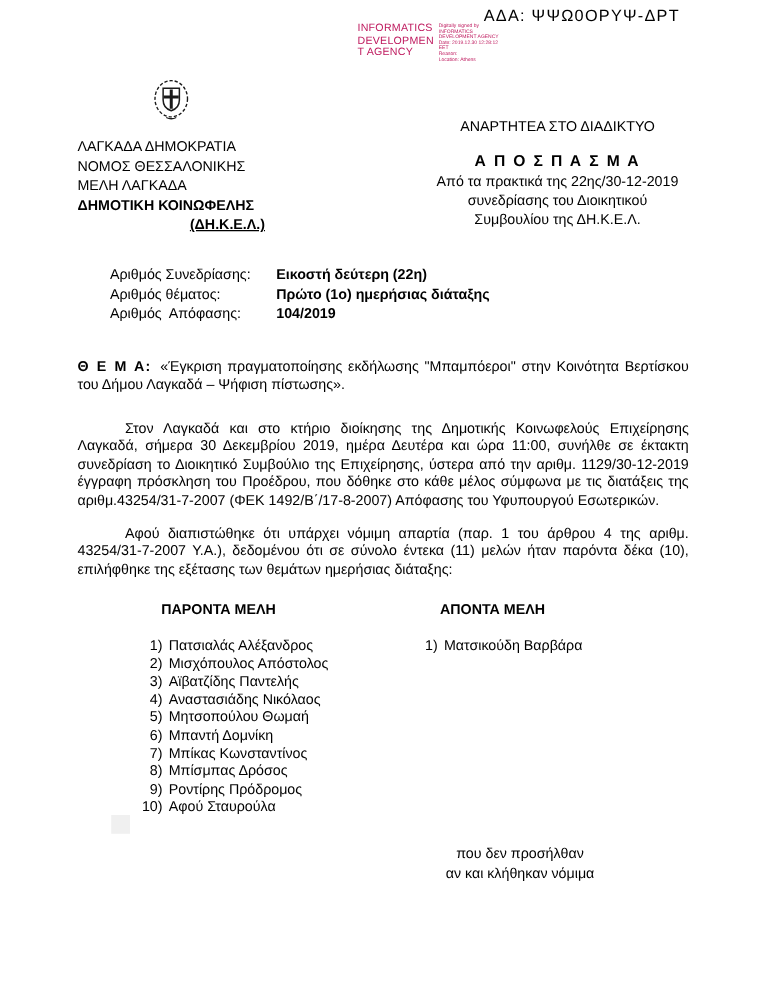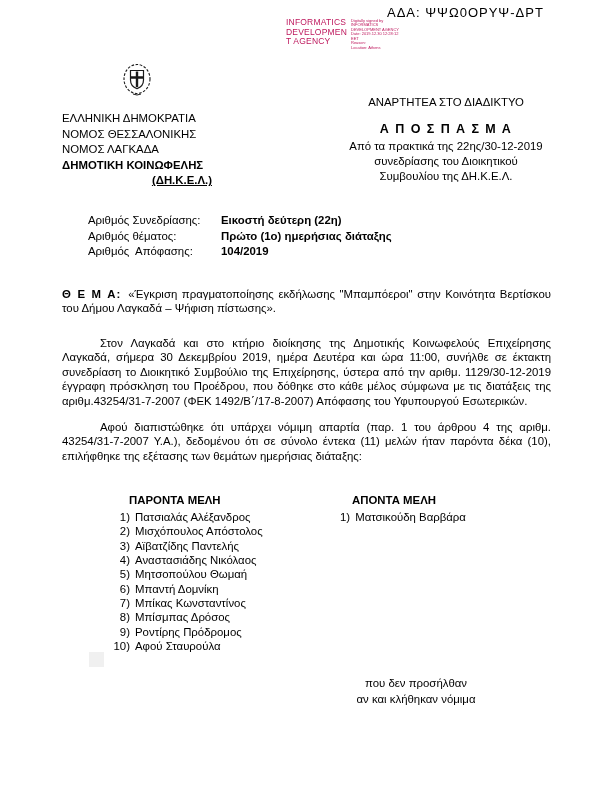--- a/index.html
+++ b/index.html
@@ -32,21 +32,21 @@
   .meta-row{white-space:nowrap;}
   .meta-label{display:inline-block;width:117px;white-space:pre;}
   .meta-value{font-weight:bold;white-space:pre;padding-left:16px;}
   
   .theme{top:287px;left:62px;width:489px;font-size:11.4px;line-height:14.4px;text-align:justify;}
   .theme-label{font-weight:bold;letter-spacing:1px;margin-right:7px;white-space:pre;}
   .para{font-size:11.4px;line-height:14.4px;text-align:justify;width:489px;left:62px;}
   .para1{top:336px;text-indent:38px;}
   .para2{top:420px;text-indent:38px;}
   
-  .col-header{font-weight:bold;font-size:11.4px;white-space:nowrap;margin-top:12px;}
+  .col-header{font-weight:bold;font-size:11.4px;white-space:nowrap;}
   .present-header{top:482px;left:129px;}
   .absent-header{top:482px;left:352px;}
   .member-list{font-size:11.4px;line-height:14.35px;}
   .present-list{top:510px;left:96px;}
   .absent-list{top:510px;left:340px;}
   .member-row{display:flex;white-space:nowrap;}
   .member-num{width:34px;text-align:right;margin-right:5px;}
   .gray-box{top:652px;left:89px;width:15px;height:15px;background:#f0f0f0;}
   
   .absent-note{top:676px;left:341px;width:150px;text-align:center;font-size:11.4px;line-height:15.6px;}
@@ -78,23 +78,23 @@
     <g fill="none" stroke="#1a1a1a">
       <ellipse cx="16" cy="17" rx="13" ry="14.5" stroke-width="1.1" stroke-dasharray="2.6 1.6"></ellipse>
       <path d="M9.5 8.5 h13 v9.5 q0 6.5 -6.5 8.6 q-6.5 -2.1 -6.5 -8.6 z" stroke-width="1.2"></path>
       <path d="M16 9.5 v15.5 M10 15.5 h12" stroke-width="2.4"></path>
       <path d="M12 32 q4 2 8 0" stroke-width="1"></path>
     </g>
   </svg>
 </div>
 
 <div class="abs header-left">
-  <div class="hl-line">ΕΛΛΗΝΙΚΗ ΔΗΜΟΚΡΑΤΙΑ</div>
+  <div class="hl-line">ΛΑΓΚΑΔΑ ΔΗΜΟΚΡΑΤΙΑ</div>
   <div class="hl-line">ΝΟΜΟΣ ΘΕΣΣΑΛΟΝΙΚΗΣ</div>
-  <div class="hl-line">ΝΟΜΟΣ ΛΑΓΚΑΔΑ</div>
+  <div class="hl-line">ΜΕΛΗ ΛΑΓΚΑΔΑ</div>
   <div class="hl-line hl-bold">ΔΗΜΟΤΙΚΗ ΚΟΙΝΩΦΕΛΗΣ</div>
   <div class="hl-line hl-dikel">(ΔΗ.Κ.Ε.Λ.)</div>
 </div>
 
 <div class="abs header-right">
   <div class="publish-note">ΑΝΑΡΤΗΤΕΑ ΣΤΟ ΔΙΑΔΙΚΤΥΟ</div>
   <div class="apospasma">Α Π Ο Σ Π Α Σ Μ Α</div>
   <div class="hr-sub">Από τα πρακτικά της 22ης/30-12-2019</div>
   <div class="hr-sub">συνεδρίασης του Διοικητικού</div>
   <div class="hr-sub">Συμβουλίου της ΔΗ.Κ.Ε.Λ.</div>

